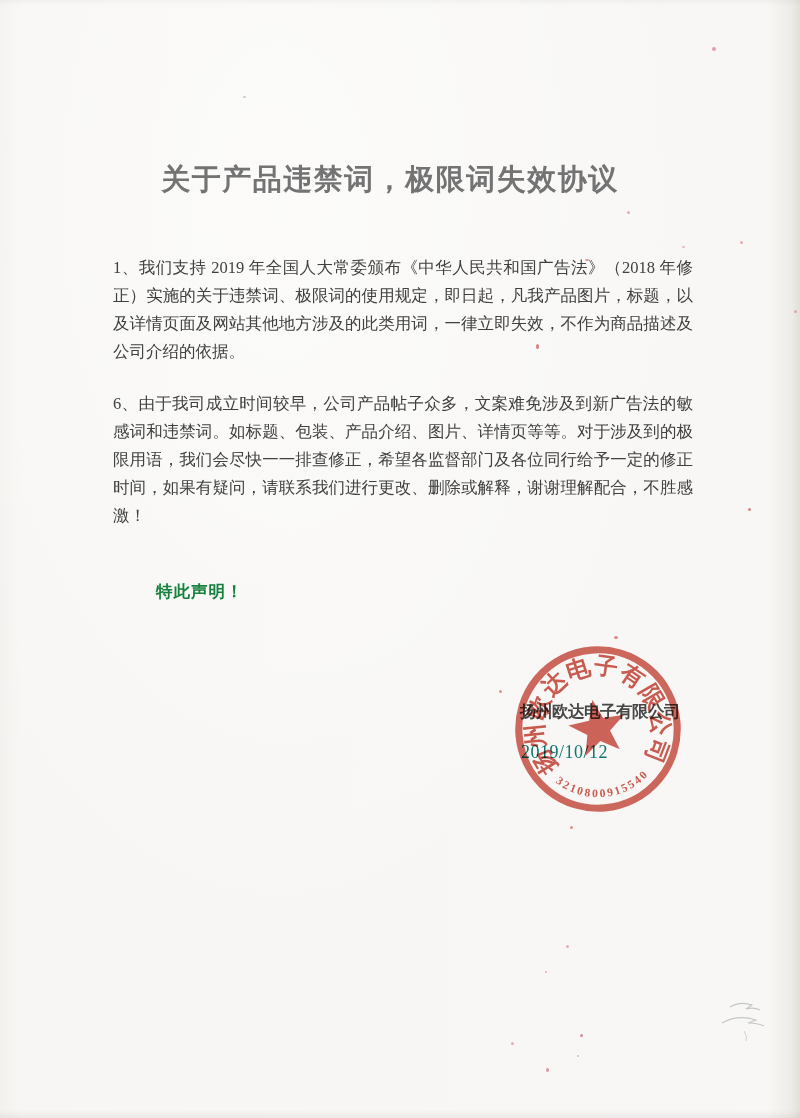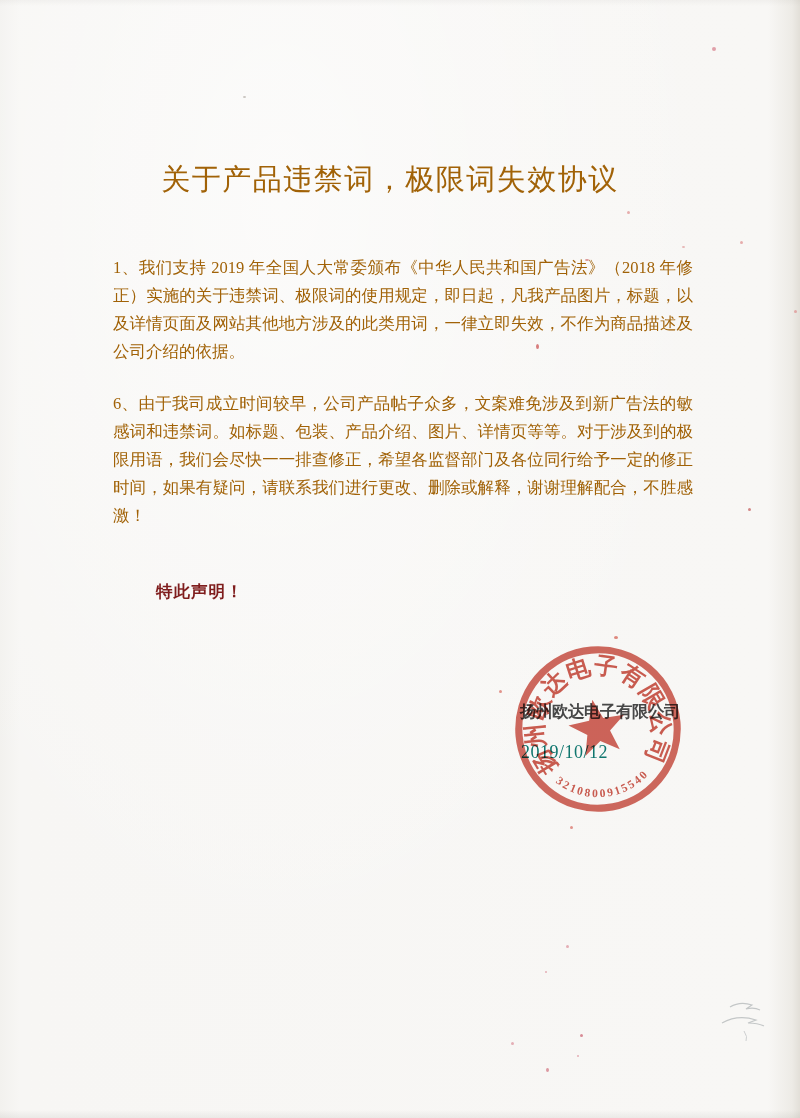--- a/index.html
+++ b/index.html
@@ -12,31 +12,31 @@
       #f6f5f3;
   }
   .page{position:absolute;inset:0;}
   .edge-bottom{position:absolute;left:0;right:0;bottom:0;height:8px;
     background:linear-gradient(to bottom, rgba(0,0,0,0), rgba(120,115,105,.10));}
   .edge-top{position:absolute;left:0;right:0;top:0;height:6px;
     background:linear-gradient(to top, rgba(0,0,0,0), rgba(120,115,105,.06));}
 
   .title{
     position:absolute;top:160px;left:0;width:780px;text-align:center;
-    font-size:29px;font-weight:400;color:#a16207;letter-spacing:1.5px;margin:0;
+    font-size:29px;font-weight:700;color:#737373;letter-spacing:1.5px;margin:0;
   }
   .content{
     position:absolute;top:254px;left:113px;width:580px;
-    font-size:16.5px;line-height:28px;color:#a16207;
+    font-size:16.5px;line-height:28px;color:#404040;
     text-align:justify;text-justify:inter-ideograph;
   }
   .content p{margin:0 0 24px 0;}
   .declaration{
     position:absolute;top:581px;left:156px;
-    font-size:16.5px;color:#7f1d1d;font-weight:bold;letter-spacing:1px;
+    font-size:16.5px;color:#15803d;font-weight:bold;letter-spacing:1px;
   }
 
   
   .printed-company{
     position:absolute;top:701px;left:520px;z-index:2;
     font-size:16.5px;color:#474747;letter-spacing:-0.5px;font-weight:bold;
   }
   .printed-date{
     position:absolute;top:742px;left:521px;z-index:2;
     font-size:18px;color:#0f766e;letter-spacing:0.5px;

